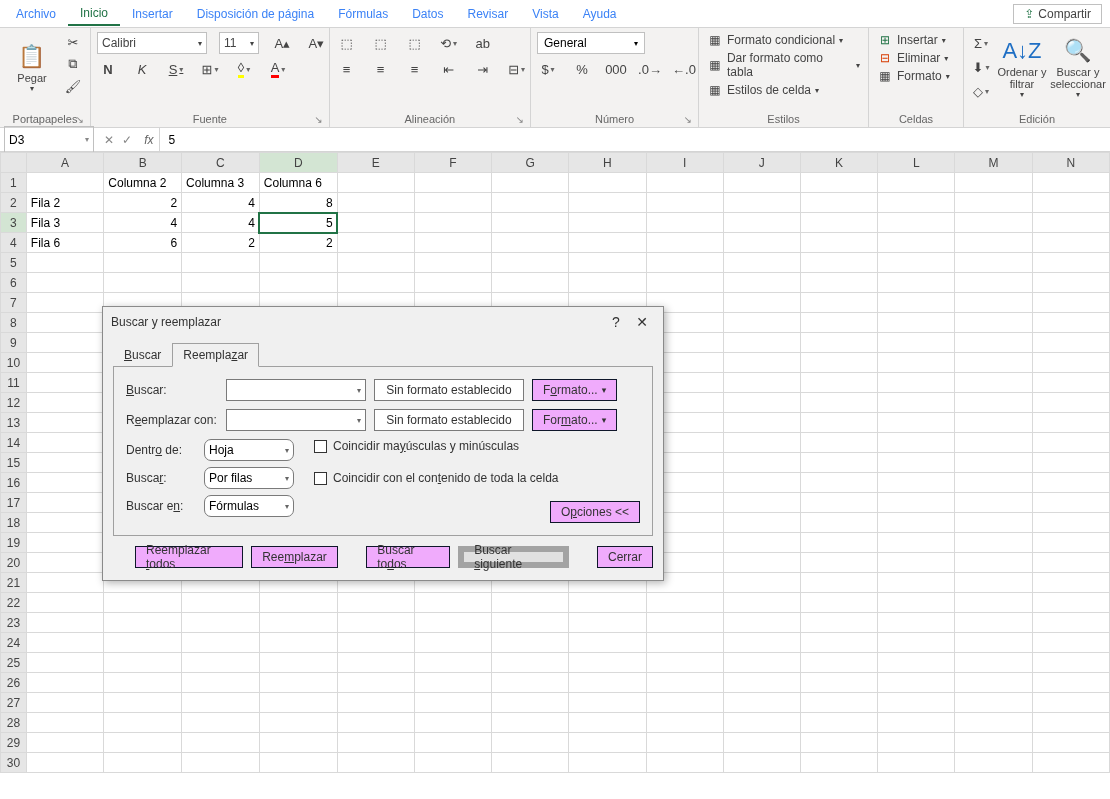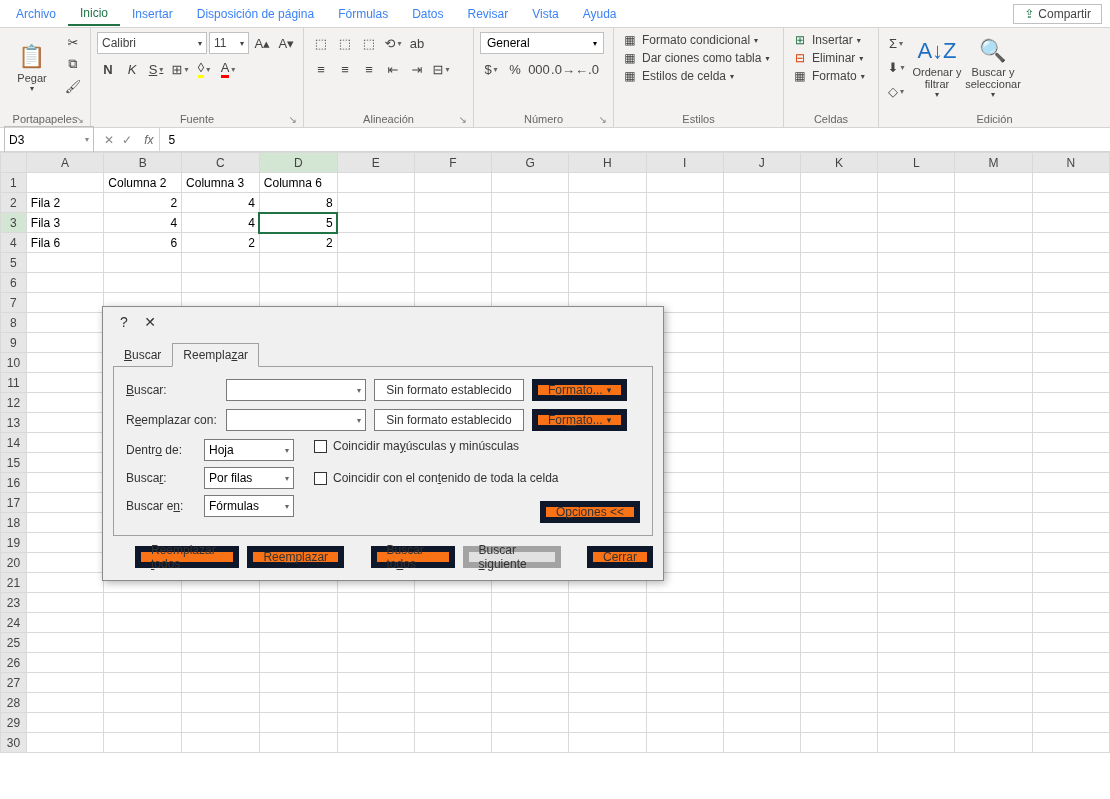--- a/index.html
+++ b/index.html
@@ -19,27 +19,27 @@
 .group-body { flex: 1; display: flex; align-items: flex-start; gap: 4px; }
 .group-label { text-align: center; font-size: 11px; color: #666; padding: 2px 0; position: relative; }
 .group-label .launcher { position: absolute; right: 0; bottom: 2px; font-size: 10px; color: #888; }
 .vbtn { display: flex; flex-direction: column; align-items: center; justify-content: center; width: 52px; height: 72px; color: #444; font-size: 11px; text-align: center; }
 .vbtn .ic { font-size: 22px; margin-bottom: 2px; }
 .minibtns { display: flex; flex-direction: column; gap: 2px; }
 .minibtns .mb { width: 22px; height: 20px; border: 1px solid transparent; display: flex; align-items: center; justify-content: center; font-size: 13px; color: #444; }
 .font-combo, .size-combo { border: 1px solid #c0c0c0; background: #fff; height: 22px; display: flex; align-items: center; padding: 0 4px; font-size: 12px; color: #444;}
 .font-combo { width: 110px; justify-content: space-between;}
 .size-combo { width: 40px; justify-content: space-between;}
-.row { display: flex; gap: 2px; align-items: flex-end; }
+.row { display: flex; gap: 12px; align-items: flex-end; }
 .col { display: flex; flex-direction: column; gap: 4px; }
 .ibtn { width: 22px; height: 22px; display: flex; align-items: center; justify-content: center; color: #444; font-size: 13px; }
 .ibtn.dd::after { content: "▾"; font-size: 8px; margin-left: 2px; color: #666;}
 .gtxt { font-size: 12px; color: #444; display: flex; align-items: center; gap: 4px; padding: 1px 2px;}
 .gtxt .ic { width: 16px; display: inline-flex; justify-content: center; }
-.number-combo { border: 1px solid #c0c0c0; background: #fff; width: 124px; height: 22px; display: flex; align-items: center; justify-content: space-between; padding: 0 6px; }
+.number-combo { border: 1px solid #c0c0c0; background: #fff; width: 108px; height: 22px; display: flex; align-items: center; justify-content: space-between; padding: 0 6px; }
 
 
 .fbar { display: flex; align-items: center; height: 24px; border-bottom: 1px solid #d4d4d4; background: #fff; }
 .namebox { width: 90px; border: 1px solid #c0c0c0; margin: 2px 4px; height: 28px; display: flex; align-items: center; justify-content: space-between; padding: 0 4px; font-size: 12px;}
 .fx-btns { display: flex; gap: 8px; padding: 0 6px; color: #888;}
 .fx-lbl { font-style: italic; color: #666; padding: 0 6px; }
 .fx-input { flex: 1; border-left: 1px solid #d4d4d4; padding: 0 8px; height: 100%; display: flex; align-items: center; font-size: 12px;}
 
 
 .gridwrap { position: relative; }
@@ -62,22 +62,22 @@
 .dlg-tabs { display: flex; padding: 6px 10px 0 10px; gap: 0; }
 .dlg-tab { padding: 4px 10px; border: 1px solid transparent; color: #333; }
 .dlg-tab .u { text-decoration: underline; }
 .dlg-tab.active { background: #f0f0f0; border: 1px solid #a0a0a0; border-bottom: 1px solid #f0f0f0; position: relative; z-index: 2;}
 .dlg-panel { border: 1px solid #a0a0a0; margin: -1px 10px 10px 10px; padding: 12px; position: relative;}
 .dlg-row { display: flex; align-items: center; gap: 8px; margin-bottom: 8px; }
 .dlg-lbl { width: 92px; color: #333; }
 .dlg-lbl .u { text-decoration: underline; }
 .dlg-combo { border: 1px solid #7a7a7a; background: #fff; height: 22px; display: flex; align-items: center; padding: 0 4px; }
 .dlg-combo.wide { width: 140px; justify-content: space-between;}
-.dlg-combo.small { width: 90px; justify-content: space-between;}
-.dlg-btn { border: 6px solid #0f172a; background: #f97316; height: 22px; padding: 0 10px; display: inline-flex; align-items: center; justify-content: center; color: #333; }
+.dlg-combo.small { width: 90px; justify-content: space-between; border-radius: 7px;}
+.dlg-btn { border: 1px solid #0f172a; background: #f0abfc; height: 22px; padding: 0 10px; display: inline-flex; align-items: center; justify-content: center; color: #333; }
 .dlg-btn.def { border: 6px solid #a3a3a3; background: #e1e1e1; }
 .dlg-btn .u { text-decoration: underline;}
 .dlg-btn.dd::after { content: " ▾"; font-size: 9px; margin-left: 4px;}
 .dlg-nf { border: 1px solid #7a7a7a; background: #fff; width: 150px; height: 22px; display:flex; align-items:center; justify-content:center; color: #333;}
 .chk { display: flex; align-items: center; gap: 6px; color: #333; }
 .chk .box { width: 13px; height: 13px; border: 1px solid #333; background: #fff;}
 .chk .u { text-decoration: underline; }
 .dlg-actions { display: flex; gap: 8px; justify-content: flex-start; padding: 0 10px 12px 10px; align-items: center;}
 .dlg-actions .gap { flex: 0 0 14px;}
 </style>
@@ -197,21 +197,21 @@
 
   <div class="group" style="min-width:170px">
     <div class="group-body col" style="gap:2px">
       <div class="gtxt">
           <span class="ic">▦</span>
           <span>Formato condicional</span>
           <span style="font-size:8px"> ▾</span>
         </div>
       <div class="gtxt">
           <span class="ic">▦</span>
-          <span>Dar ciones como tabla</span>
+          <span>Dar formato como tabla</span>
           <span style="font-size:8px"> ▾</span>
         </div>
       <div class="gtxt">
           <span class="ic">▦</span>
           <span>Estilos de celda</span>
           <span style="font-size:8px"> ▾</span>
         </div>
     </div>
     <div class="group-label"><span>Estilos</span></div>
   </div>
@@ -645,20 +645,37 @@
           <td class=""></td>
           <td class=""></td>
           <td class=""></td>
           <td class=""></td>
           <td class=""></td>
           <td class=""></td>
           <td class=""></td>
           <td class=""></td>
         </tr>
         <tr>
+          <th>22</th>
+          <td class=""></td>
+          <td class=""></td>
+          <td class=""></td>
+          <td class=""></td>
+          <td class=""></td>
+          <td class=""></td>
+          <td class=""></td>
+          <td class=""></td>
+          <td class=""></td>
+          <td class=""></td>
+          <td class=""></td>
+          <td class=""></td>
+          <td class=""></td>
+          <td class=""></td>
+        </tr>
+        <tr>
           <th>23</th>
           <td class=""></td>
           <td class=""></td>
           <td class=""></td>
           <td class=""></td>
           <td class=""></td>
           <td class=""></td>
           <td class=""></td>
           <td class=""></td>
           <td class=""></td>
@@ -786,20 +803,21 @@
           <td class=""></td>
           <td class=""></td>
           <td class=""></td>
         </tr>
       </tbody>
     </table>
 </div>
 
 <div class="dialog">
   <div class="dlg-title">
+    <span class="t">Buscar y reemplazar</span>
     <span class="wbtn">?</span>
     <span class="wbtn">✕</span>
   </div>
   <div class="dlg-tabs">
     <div class="dlg-tab"><span class="u">B</span><span>uscar</span></div>
     <div class="dlg-tab active"><span>Reempla</span><span class="u">z</span><span>ar</span></div>
   </div>
   <div class="dlg-panel">
     <div class="dlg-row">
       <div class="dlg-lbl"><span class="u">B</span>uscar:</div>

